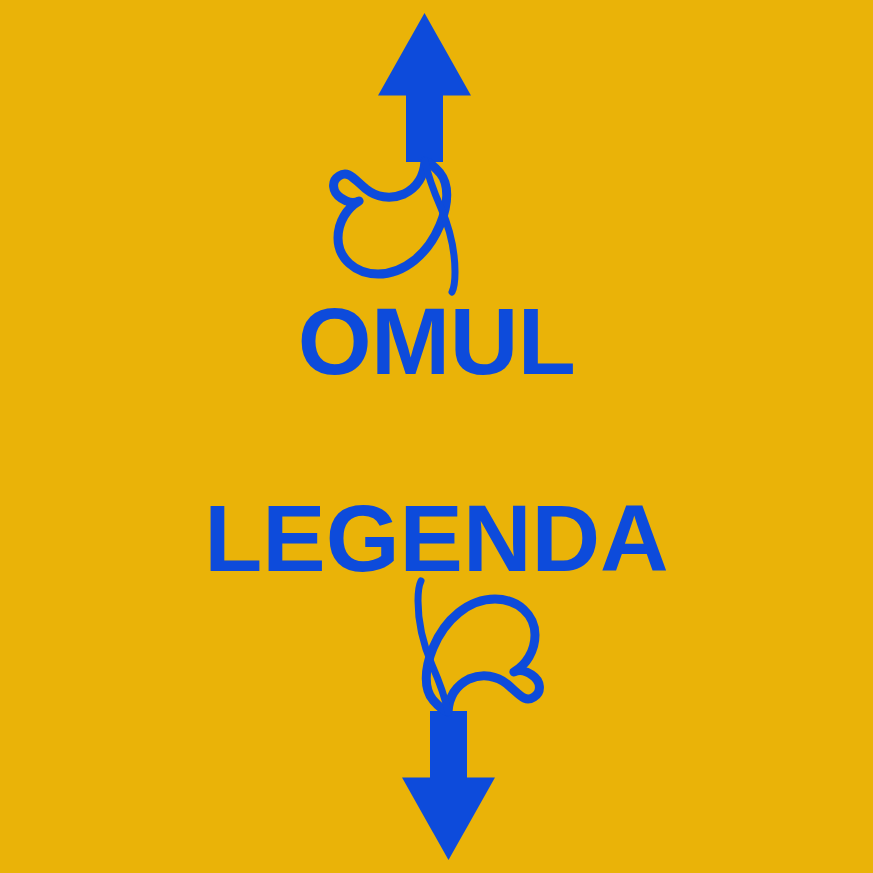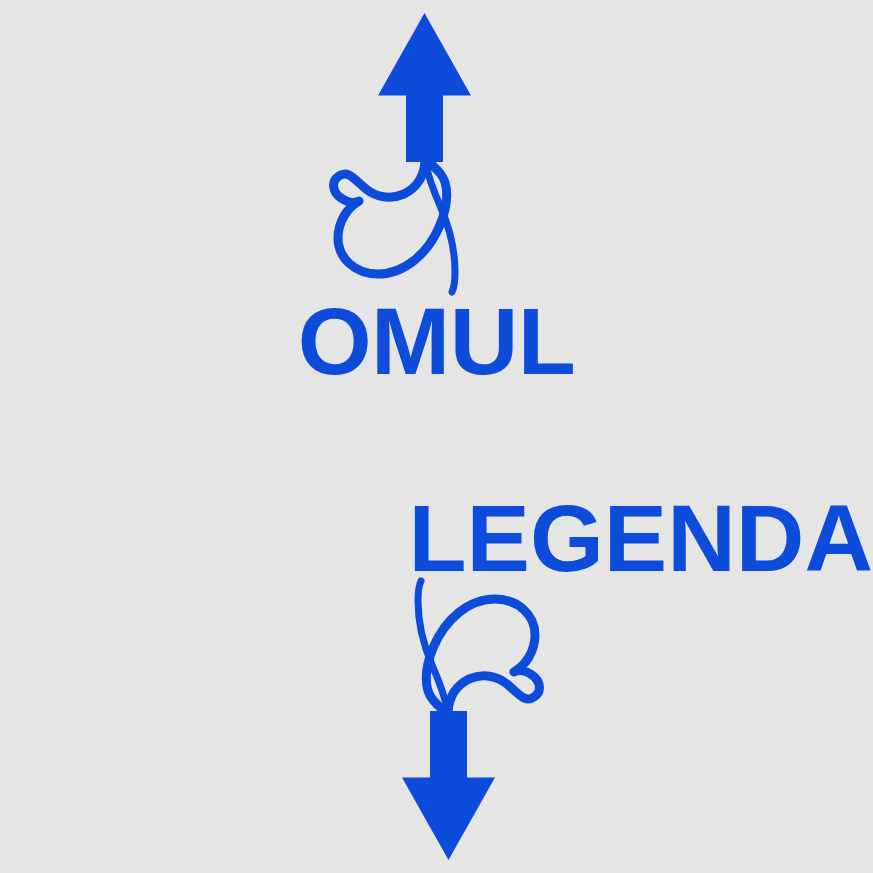--- a/index.html
+++ b/index.html
@@ -64,21 +64,21 @@
   }
 
   #word-legenda {
     top: 491px;
     letter-spacing: 0px;
   }
 </style>
 </head>
 <body style="background: rgb(255, 255, 255);">
 
-<div id="stage" style="background: #e5e5e5; width: 873px; height: 873px;">
+<div id="stage" style="background: #eab308; width: 873px; height: 873px;">
 
   <div class="ornament" id="ornament-top">
     <svg viewBox="0 0 873 873" xmlns="http://www.w3.org/2000/svg" aria-hidden="true">
       <g id="g-top" fill="none">
 
         <path d="M 424.5 13 L 471 95.5 L 378 95.5 Z" fill="#0d4bdb"></path>
 
         <rect x="406" y="94" width="37" height="68" fill="#0d4bdb"></rect>
 
         <path d="M 425 161
@@ -124,16 +124,16 @@
         <path d="M 425 161
                  C 428 176, 434 192, 441 208
                  C 450 229, 455 251, 455 272
                  C 455 282, 454 288, 452 292" fill="none" stroke="#0d4bdb" stroke-width="7" stroke-linecap="round"></path>
       </g>
     </svg>
   </div>
 
   <div class="words">
     <div class="word" id="word-omul" style="color: rgb(13, 75, 219);">OMUL</div>
-    <div class="word" id="word-legenda" style="color: rgb(13, 75, 219); text-align: right;">LEGENDA</div>
+    <div class="word" id="word-legenda" style="color: rgb(13, 75, 219);">LEGENDA</div>
   </div>
 
 </div>
 
 </body></html>

